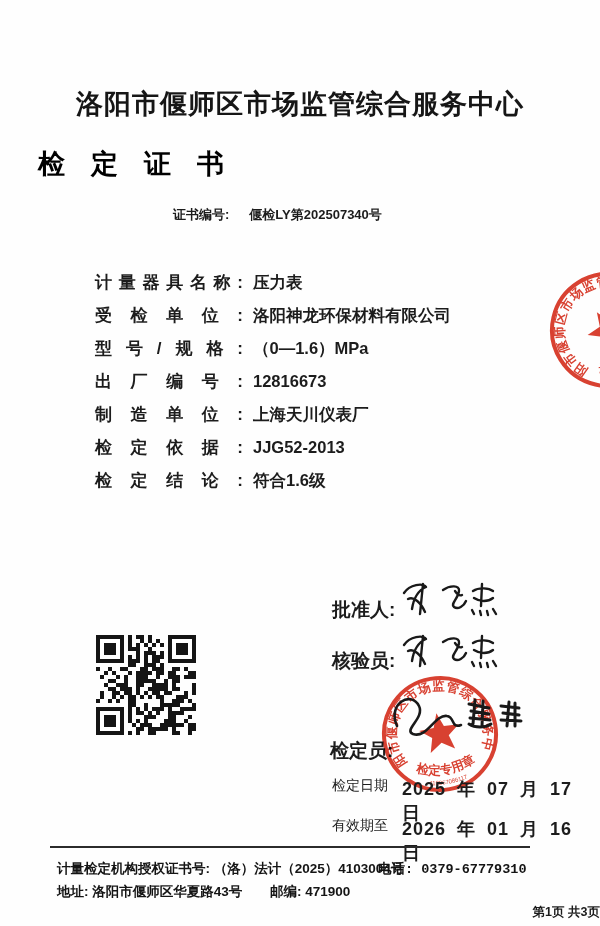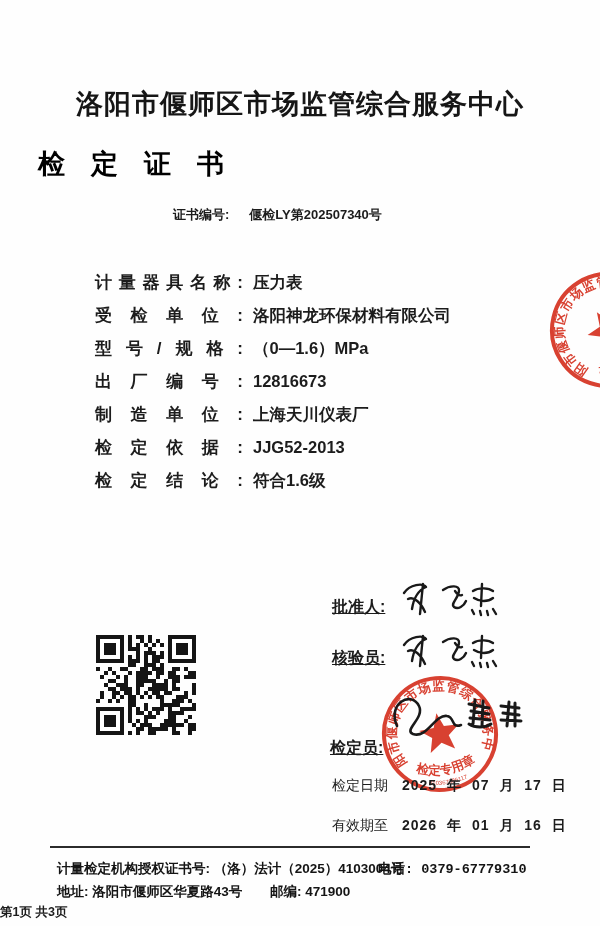--- a/index.html
+++ b/index.html
@@ -14,33 +14,33 @@
 
   .cert-line{top:206px;left:173px;font-size:13px;font-weight:700;}
   .cert-line .lbl{margin-right:20px;text-align:center;}
 
   .fields{top:266px;left:95px;width:430px;}
   .frow{display:flex;align-items:baseline;height:33px;line-height:33px;}
   .flabel{display:inline-block;width:148px;font-size:17px;font-weight:700;
           text-align:justify;text-align-last:justify;flex:0 0 148px;}
   .fvalue{margin-left:10px;font-size:16.5px;font-weight:600;white-space:nowrap;}
 
-  .sig-label{font-size:16px;font-weight:700;text-decoration:underline;}
+  .sig-label{font-size:19px;font-weight:700;}
   .date-label{font-size:14px;font-weight:400;}
-  .date-value{font-size:14px;font-weight:700;word-spacing:5px;letter-spacing:1px;}
+  .date-value{font-size:18px;font-weight:700;word-spacing:5px;letter-spacing:1px;}
 
   .seal{mix-blend-mode:multiply;opacity:.92;}
   .seal-main{top:649px;left:355px;color:#d6301f;transform:rotate(-10deg);}
   .seal-edge{top:245px;left:523px;color:#d6301f;transform:rotate(-32deg);}
 
   .sig-ink{color:#191919;}
 
   .divider{top:846px;left:50px;width:480px;height:2px;background:#2b2b2b;}
   .footer-line{font-size:13.5px;font-weight:700;white-space:nowrap;color:#141414;}
-  .page-info{top:904px;left:0;width:600px;text-align:left;font-size:12.5px;font-weight:700;}
+  .page-info{top:904px;left:0;width:600px;text-align:right;font-size:12.5px;font-weight:700;}
 </style>
 </head>
 <body>
 
 <div class="page">
 
   <svg width="0" height="0" style="position:absolute" aria-hidden="true">
     <defs>
       <g id="seal-def">
         <circle r="56" fill="none" stroke="currentColor" stroke-width="4"></circle>

